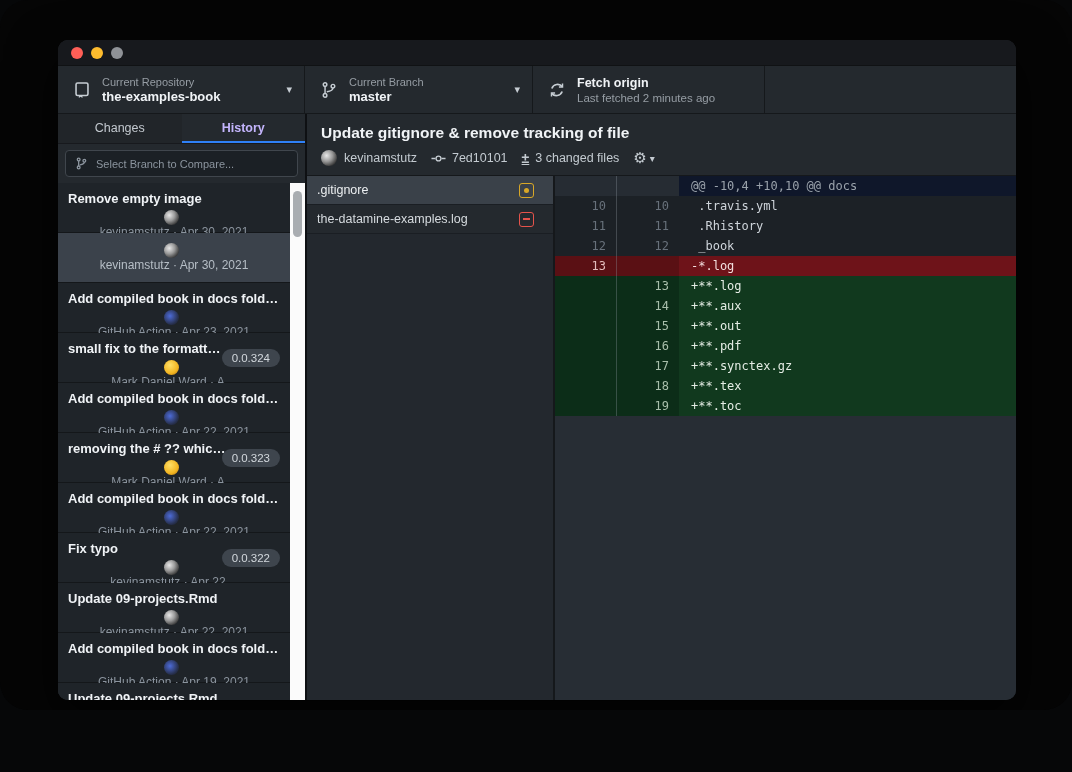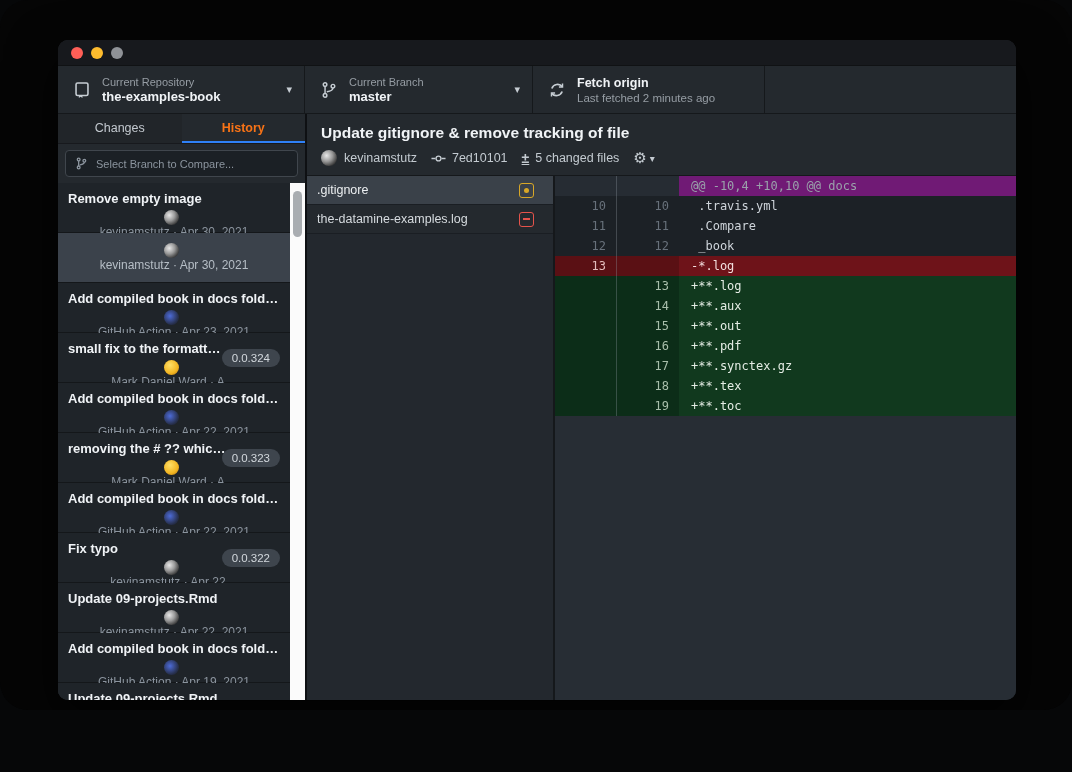--- a/index.html
+++ b/index.html
@@ -28,21 +28,21 @@
   .tb-value { font-size:13px; color:#f0f3f6; font-weight:bold; line-height:16px; white-space:nowrap; overflow:hidden; text-overflow:ellipsis; }
   .tb-caret { color:#c6cdd3; font-size:11px; margin-left:6px; }
 
   
   .content { flex:1; display:flex; min-height:0; }
 
   
   .sidebar { width:249px; flex:0 0 auto; display:flex; flex-direction:column; background:#24292e; border-right:2px solid #0e1013;justify-content:flex-end; }
   .tabs { height:30px; display:flex; flex:0 0 auto; border-bottom:1px solid #17191d; }
   .tab { flex:1; display:flex; align-items:center; justify-content:center; font-size:12.5px; color:#c3c9cf; cursor:pointer; border-bottom:2px solid transparent; background:#212529; }
-  .tab.active { color:#f97316; border-bottom-color:#2f81f7; background:#24292e; font-weight:bold; }
+  .tab.active { color:#c4b5fd; border-bottom-color:#2f81f7; background:#24292e; font-weight:bold; }
   .compare-wrap { padding:6px 7px 6px 7px; flex:0 0 auto; }
   .compare-box { height:27px; background:#1b2025; border:1px solid #40464d; border-radius:4px; display:flex; align-items:center; padding:0 9px; }
   .compare-box .cb-icon { width:13px; height:13px; color:#8b949e; margin-right:8px; flex:0 0 auto; }
   .compare-box .cb-text { font-size:11px; color:#8b949e; white-space:nowrap; overflow:hidden; }
 
   .list-wrap { flex:1; min-height:0; display:flex; }
   .commit-list { flex:1; min-width:0; overflow:hidden; }
   .commit-item { height:50px; padding:7px 10px 0 10px; background:#1f2429; border-bottom:1px solid #14171a; cursor:pointer; position:relative; }
   .commit-item.selected { background:#3b424b; }
   .ci-title { font-size:13px; font-weight:bold; color:#f0f3f6; white-space:nowrap; overflow:hidden; text-overflow:ellipsis; line-height:17px; }
@@ -81,21 +81,21 @@
   .status-modified::after { content:""; position:absolute; left:50%; top:50%; width:5px; height:5px; margin:-2.5px 0 0 -2.5px; border-radius:50%; background:#d8a727; }
   .status-removed { border:1.5px solid #e5534b; }
   .status-removed::after { content:""; position:absolute; left:50%; top:50%; width:7px; height:2px; margin:-1px 0 0 -3.5px; background:#e5534b; }
 
   .diff-pane { flex:1; min-width:0; background:#272d34; overflow:hidden; font-family:"DejaVu Sans Mono", monospace; }
   .dline { height:20px; display:flex; align-items:center; font-size:12px; }
   .dnum { width:62px; flex:0 0 auto; text-align:right; padding-right:10px; height:100%; line-height:20px; }
   .dnum.old { border-right:1px solid rgba(140,148,158,0.35); }
   .dcode { flex:1; min-width:0; padding-left:12px; white-space:pre; height:100%; line-height:20px; }
 
-  .dline.hunk { background:#701a75; }
+  .dline.hunk { background:#0f172a; }
   .dline.hunk .dnum { background:#262c33; }
   .dline.hunk .dcode { color:#9aa2ab; }
 
   .dline.context { background:#1c2126; }
   .dline.context .dnum { color:#68717b; background:#1c2126; }
   .dline.context .dcode { color:#ced4da; }
 
   .dline.removed .dnum { background:#5a1014; color:#e3bcbc; }
   .dline.removed .dcode { background:#6e1319; color:#f3dede; }
 
@@ -296,21 +296,21 @@
             <span class="ch-sep"></span>
             <span class="ch-ico">
               <svg width="15" height="15" viewBox="0 0 16 16" fill="none" stroke="currentColor" stroke-width="1.4">
                 <circle cx="8" cy="8" r="2.6"></circle>
                 <path d="M0.5 8 h4.3 M11.2 8 h4.3"></path>
               </svg>
             </span>
             <span>7ed10101</span>
             <span class="ch-sep"></span>
             <span class="ch-ico pm-glyph" style="text-decoration:underline;">±</span>
-            <span>5 changed files</span>
+            <span>3 changed files</span>
             <span class="ch-sep"></span>
             <span class="gear">⚙</span>
             <span class="gear-caret">▾</span>
           </div>
         </div>
 
         <div class="diff-region">
           <div class="file-list" id="file-list">
   <div class="file-row selected">
     <span class="fr-name">.gitignore</span>
@@ -331,21 +331,21 @@
 
   <div class="dline context">
     <span class="dnum old">10</span>
     <span class="dnum new">10</span>
     <span class="dcode"> .travis.yml</span>
   </div>
 
   <div class="dline context">
     <span class="dnum old">11</span>
     <span class="dnum new">11</span>
-    <span class="dcode"> .Compare</span>
+    <span class="dcode"> .Rhistory</span>
   </div>
 
   <div class="dline context">
     <span class="dnum old">12</span>
     <span class="dnum new">12</span>
     <span class="dcode"> _book</span>
   </div>
 
   <div class="dline removed">
     <span class="dnum old">13</span>

